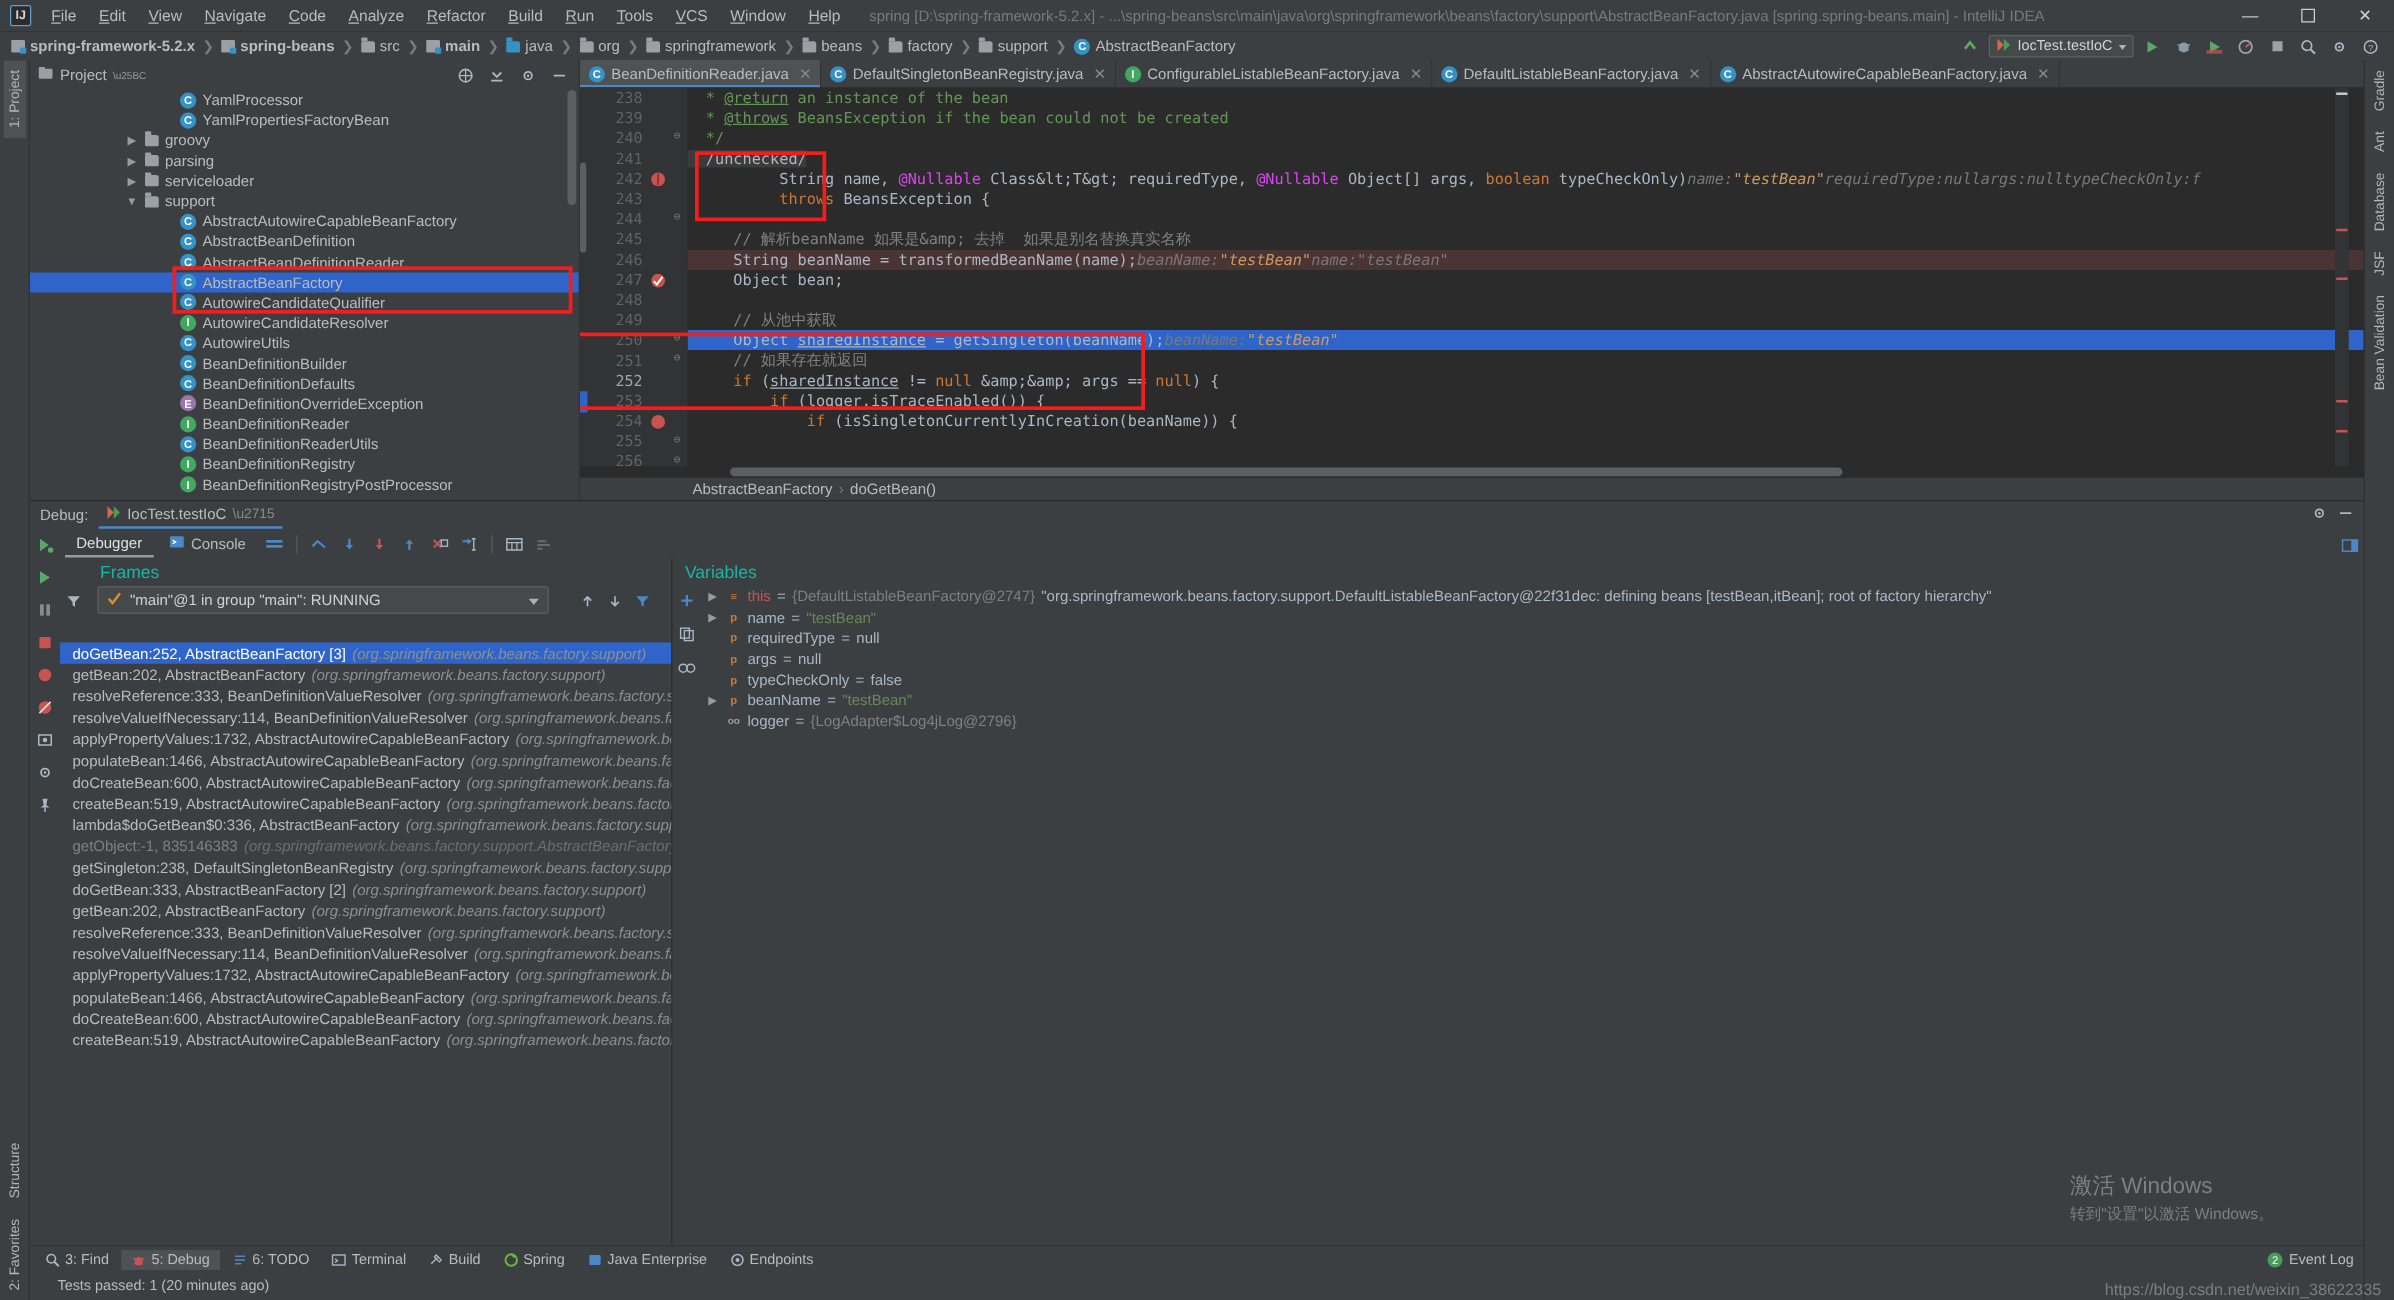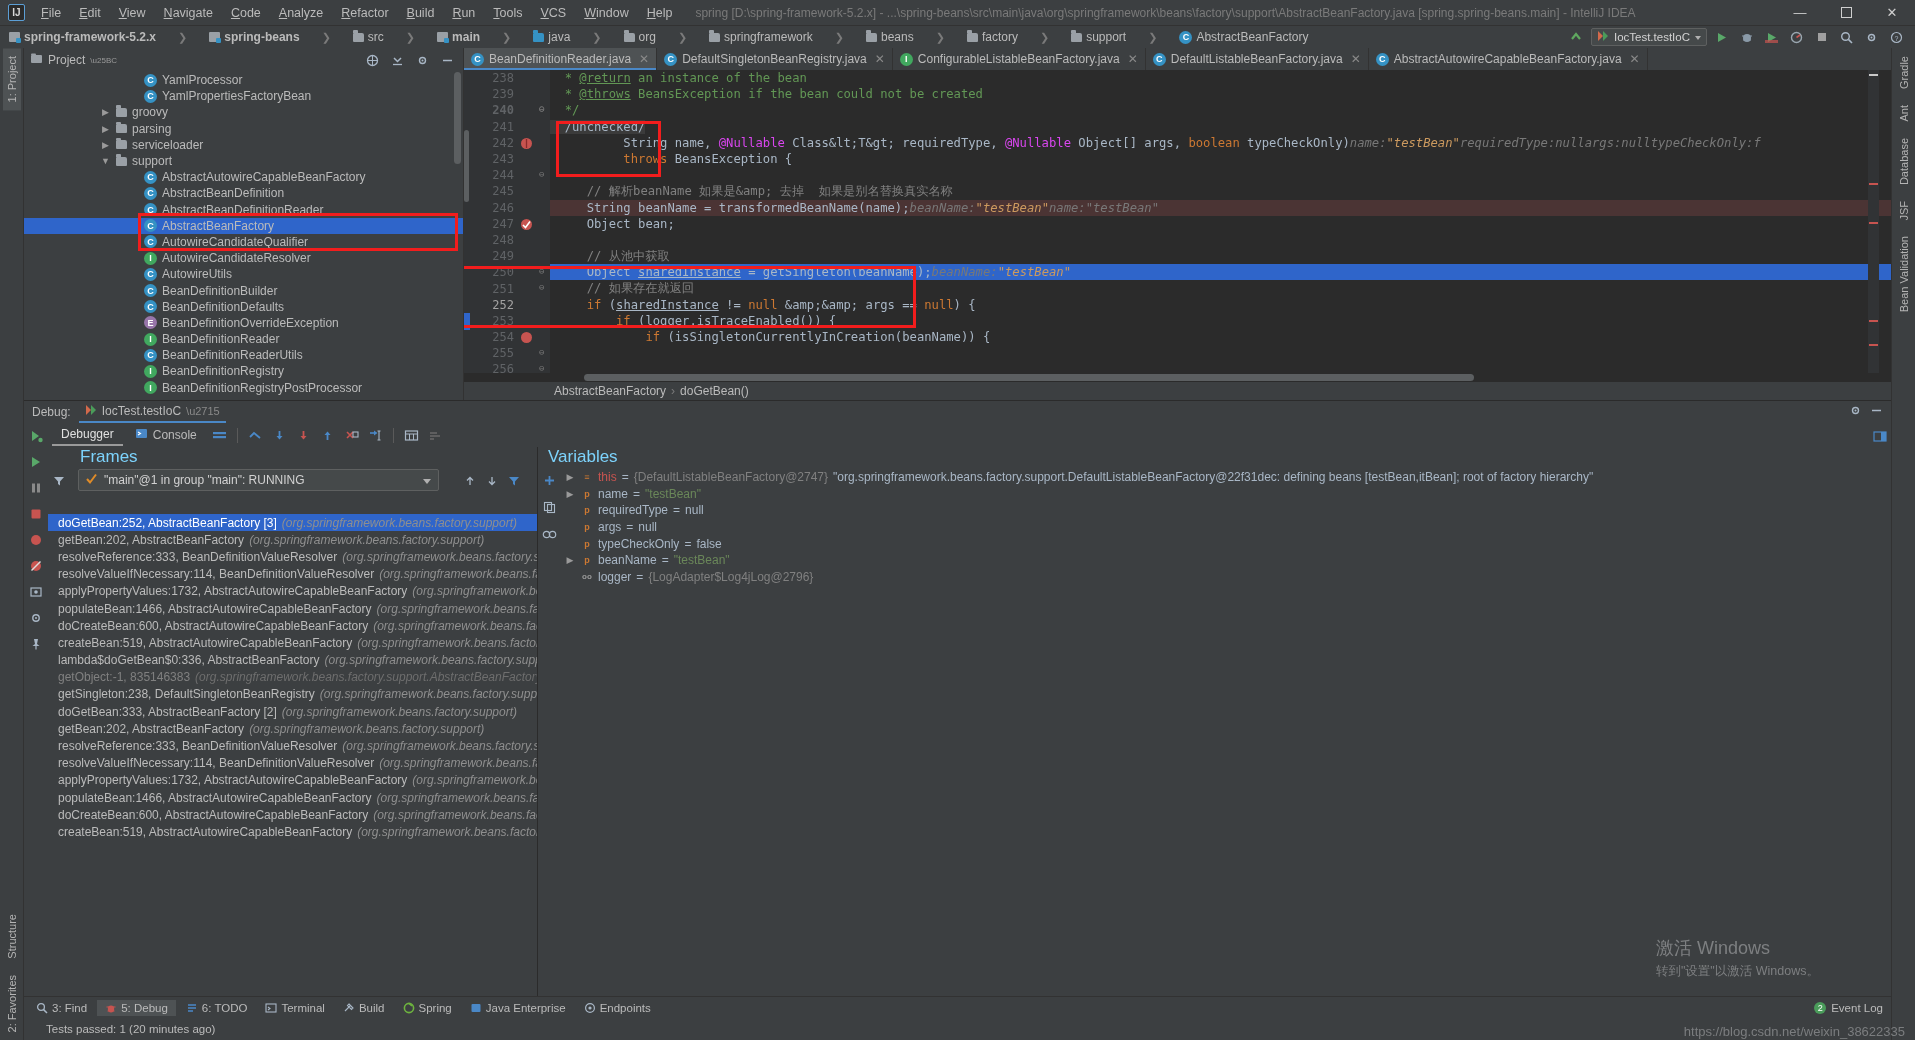--- a/index.html
+++ b/index.html
@@ -145,21 +145,21 @@
   .dbg-body { flex:1; display:flex; min-height:0; }
   .dbg-leftrail { width:24px; flex:none; display:flex; flex-direction:column; align-items:center; gap:8px; padding-top:4px; }
   .railbtn { width:18px; height:18px; display:flex; align-items:center; justify-content:center; font-size:12px; }
   .dbg-main { flex:1; display:flex; flex-direction:column; min-width:0; }
   .dbg-tabs { height:24px; display:flex; align-items:center; gap:3px; padding-left:4px; font-size:12px; flex:none; }
   .dbg-tab { padding:3px 9px; color:#bbbbbb; display:flex; align-items:center; gap:5px; }
   .dbg-tab.active { border-bottom:2px solid #9a9a9a; color:#e0e0e0; }
   .dbg-tool { width:21px; height:19px; display:flex; align-items:center; justify-content:center; }
   .dbg-split { flex:1; display:flex; min-height:0; }
   .frames-pane { width:490px; flex:none; display:flex; flex-direction:column; border-right:1px solid #2b2b2b; }
-  .pane-hdr { height:20px; font-size:17px; color:#7dd3fc; display:flex; align-items:center; padding-left:10px; flex:none;text-align:right; }
+  .pane-hdr { height:20px; font-size:14px; color:#14b8a6; display:flex; align-items:center; padding-left:10px; flex:none;text-align:right; }
   .thread-row { height:22px; margin:2px 8px 3px 8px; background:#45494a; border:1px solid #5e6060; border-radius:2px;
                 display:flex; align-items:center; gap:6px; padding:0 6px; font-size:12px; color:#d2d2d2; position:relative; flex:none; }
   .thread-row:after { content:""; position:absolute; right:7px; top:9px;
     border-left:4px solid transparent; border-right:4px solid transparent; border-top:5px solid #b0b0b0; }
   .frames-list { flex:1; overflow:hidden; font-size:12px; }
   .frow { height:17.2px; display:flex; align-items:center; padding-left:10px; white-space:nowrap; color:#bbbbbb; }
   .frow.sel { background:#2f65ca; color:#ffffff;margin-top:20px; }
   .frow .pkg { color:#8f8f8f; font-style:italic; padding-left:5px; }
   .frow.dim { color:#808080; }
   .frow.dim .pkg { color:#6e6e6e; }
@@ -226,21 +226,21 @@
     <div class="win-ctrls">
       <div class="win-btn">—</div>
       <div class="win-btn">
         <span style="display:inline-block;width:11px;height:11px;border:1px solid #cfcfcf;"></span>
       </div>
       <div class="win-btn close">✕</div>
     </div>
   </div>
 
   <div class="navbar">
-    <div style="display:flex;align-items:center;gap:16px;" id="crumbs-root">
+    <div style="display:flex;align-items:center;" id="crumbs-root">
         <div class="crumb bold">
           <span class="ico-module"></span>
           <span>spring-framework-5.2.x</span>
         </div>
         <span class="crumb-sep">❯</span>
         <div class="crumb bold">
           <span class="ico-module"></span>
           <span>spring-beans</span>
         </div>
         <span class="crumb-sep">❯</span>
@@ -534,21 +534,21 @@
               <div class="etab">
                 <span class="ico-class">C</span>
                 <span>AbstractAutowireCapableBeanFactory.java</span>
                 <span class="x">✕</span>
               </div>
             </div>
           <div class="codewrap">
             <div class="gutter" id="gutter-root">
                 <div class="cline" style="position: relative;"><span class="lnum">238</span></div>
                 <div class="cline" style="position: relative;"><span class="lnum">239</span></div>
-                <div class="cline" style="position: relative; font-weight: bold;"><span class="lnum">240</span><span style="position: absolute; left: 75px; top: 3px; color: rgb(120, 120, 120); font-size: 9px; line-height: 9px;">⊖</span></div>
+                <div class="cline" style="position: relative;"><span class="lnum">240</span><span style="position: absolute; left: 75px; top: 3px; color: rgb(120, 120, 120); font-size: 9px; line-height: 9px;">⊖</span></div>
                 <div class="cline" style="position: relative;"><span class="lnum">241</span></div>
                 <div class="cline" style="position: relative;"><span class="lnum">242</span><span style="position: absolute; left: 56px; top: 2px;"><svg width="13" height="13">
                       <circle cx="6.5" cy="6.5" r="5.5" fill="#c75450"></circle>
                       <path d="M6.5 2 L6.5 11" stroke="#8a2b2b" stroke-width="1.3"></path>
                     </svg></span></div>
                 <div class="cline" style="position: relative;"><span class="lnum">243</span></div>
                 <div class="cline" style="position: relative;"><span class="lnum">244</span><span style="position: absolute; left: 75px; top: 3px; color: rgb(120, 120, 120); font-size: 9px; line-height: 9px;">⊖</span></div>
                 <div class="cline" style="position: relative;"><span class="lnum">245</span></div>
                 <div class="cline" style="position: relative;"><span class="lnum">246</span></div>
                 <div class="cline" style="position: relative;"><span class="lnum">247</span><span style="position: absolute; left: 56px; top: 2px;"><svg width="13" height="13">

